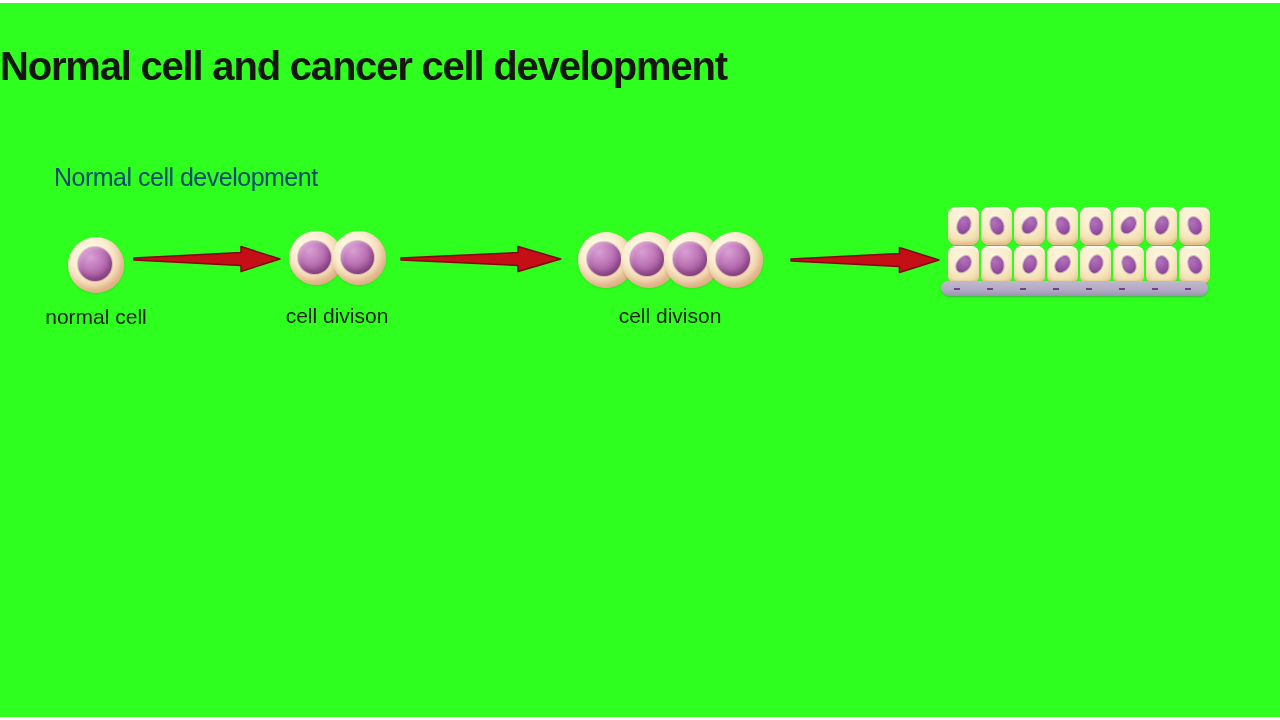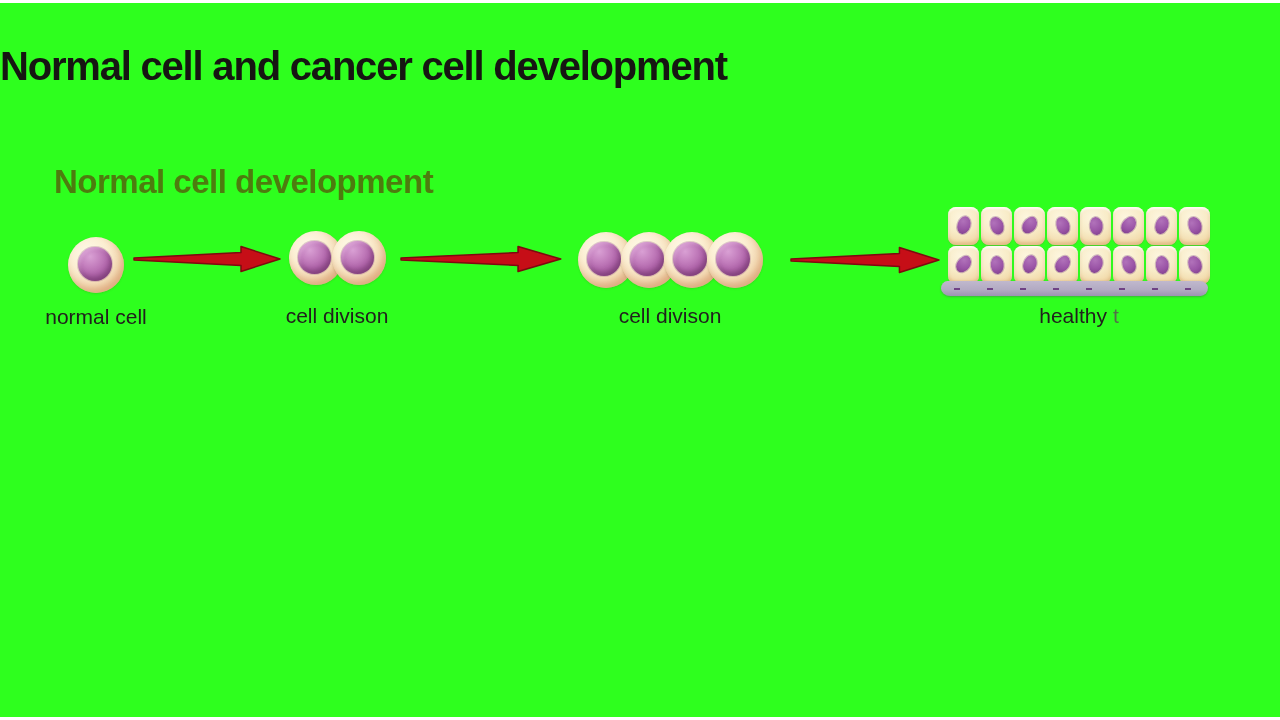--- a/index.html
+++ b/index.html
@@ -17,22 +17,22 @@
   .edge-strip.bottom { bottom: 0; }
 
   .diagram-title {
     position: absolute; left: 0; top: 44px; width: 1280px;
     text-align: left;
     font-size: 40px; font-weight: 700; letter-spacing: -1.2px;
     color: #161612;
   }
   .section-title {
     position: absolute; left: 54px; top: 163px;
-    font-size: 33px; font-weight: 700; letter-spacing: -0.5px;
-    color: #4d7c0f;
+    font-size: 25px; font-weight: 400; letter-spacing: -0.5px;
+    color: #0c4a6e;
   }
 
   .stage { position: absolute; }
   .stage .cells-row {
     display: flex; align-items: center; justify-content: center;
   }
   .stage-label {
     position: absolute; left: 0; width: 100%;
     text-align: center; font-size: 21px; color: #21211d;
     white-space: nowrap;
@@ -206,17 +206,14 @@
       <div class="tcell">
         <div class="tnucleus"></div>
       </div>
       <div class="tcell">
         <div class="tnucleus"></div>
       </div>
       <div class="tcell">
         <div class="tnucleus"></div>
       </div>
     </div>
-  <div class="stage-label" style="top:97px;">
-    <span>healthy</span><span class="label-suffix">t</span>
-  </div>
 </div>
 <div class="membrane"></div>
 
 </body></html>

